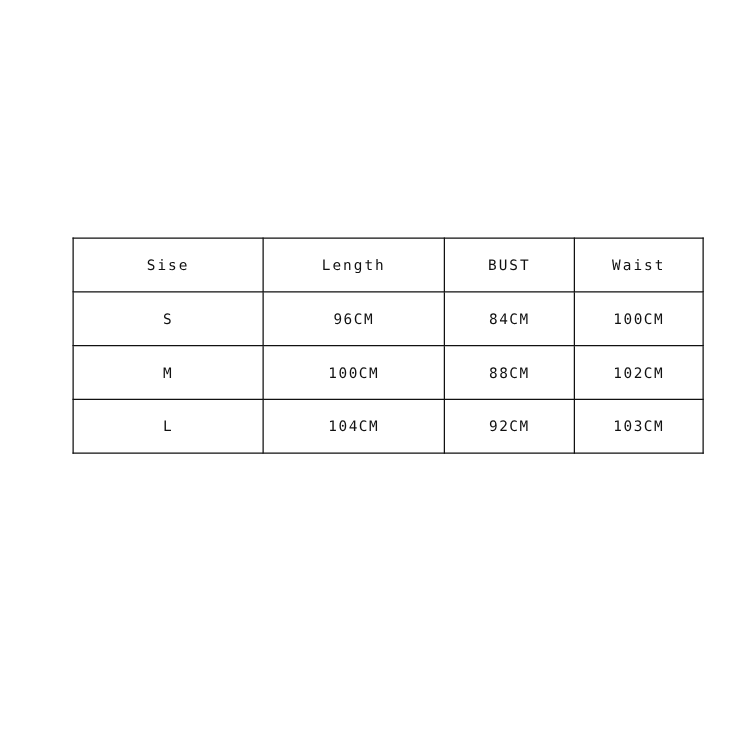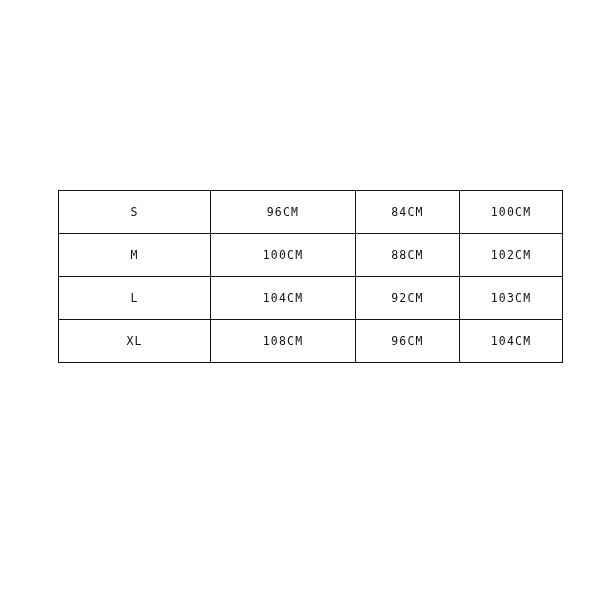--- a/index.html
+++ b/index.html
@@ -52,40 +52,40 @@
   table.size-chart td.col-bust { width: 99px; }
   table.size-chart td.col-waist { width: 98px; }
 </style>
 </head>
 <body>
 
 <div class="page">
   <div class="table-wrap">
     <table class="size-chart">
       <tbody>
+        <tr class="header-row">
+          <td class="col-size">Sise</td>
+          <td class="col-length">Length</td>
+          <td class="col-bust">BUST</td>
+          <td class="col-waist">Waist</td>
+        </tr>
         <tr>
           <td class="col-size">S</td>
           <td class="col-length">96CM</td>
           <td class="col-bust">84CM</td>
           <td class="col-waist">100CM</td>
         </tr>
         <tr>
           <td class="col-size">M</td>
           <td class="col-length">100CM</td>
           <td class="col-bust">88CM</td>
           <td class="col-waist">102CM</td>
         </tr>
         <tr>
           <td class="col-size">L</td>
           <td class="col-length">104CM</td>
           <td class="col-bust">92CM</td>
           <td class="col-waist">103CM</td>
         </tr>
-        <tr>
-          <td class="col-size">XL</td>
-          <td class="col-length">108CM</td>
-          <td class="col-bust">96CM</td>
-          <td class="col-waist">104CM</td>
-        </tr>
       </tbody>
     </table>
   </div>
 </div>
 
 </body></html>

